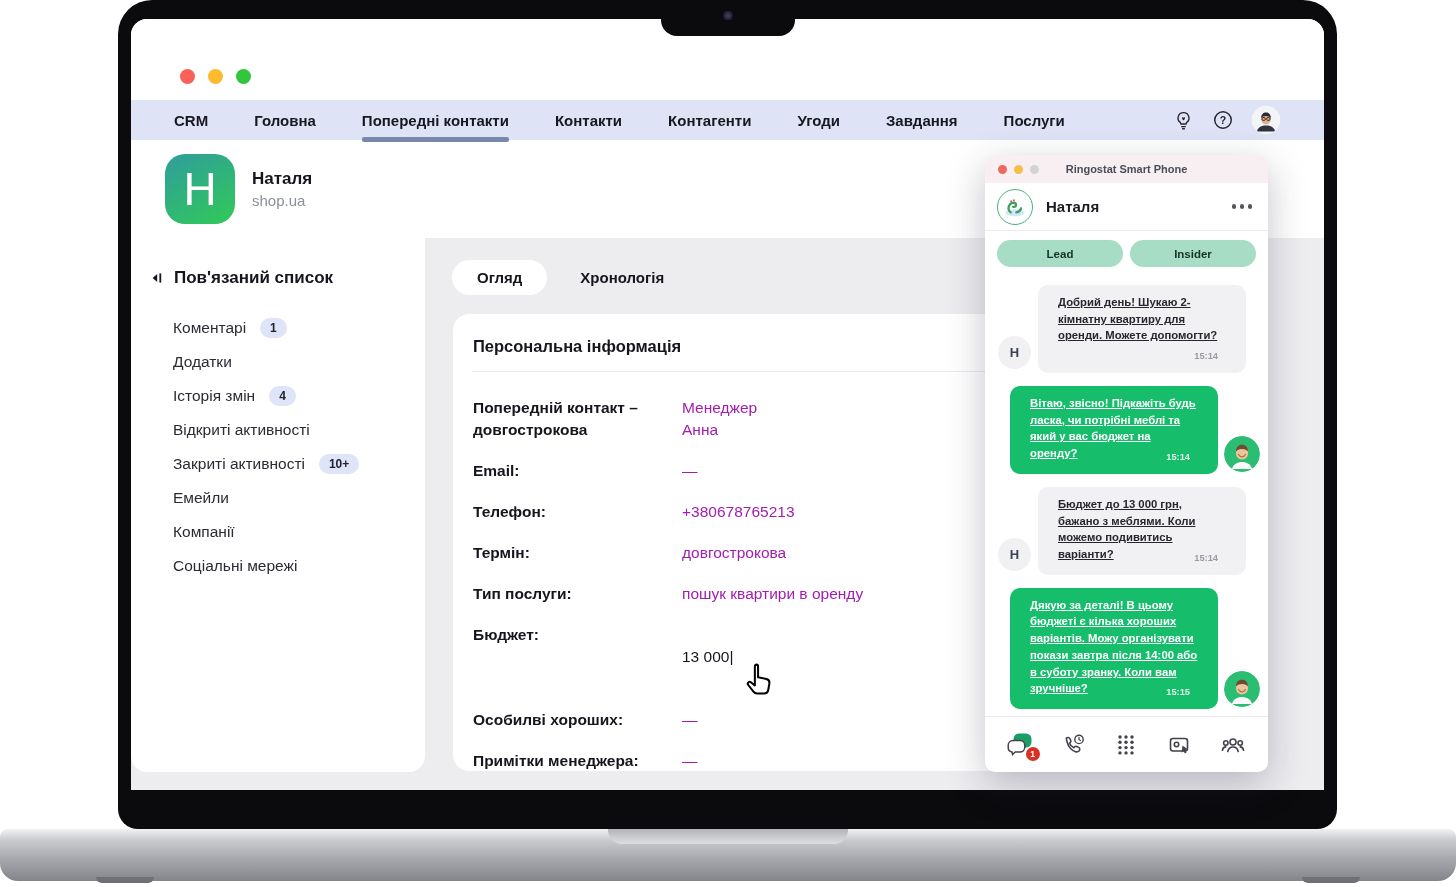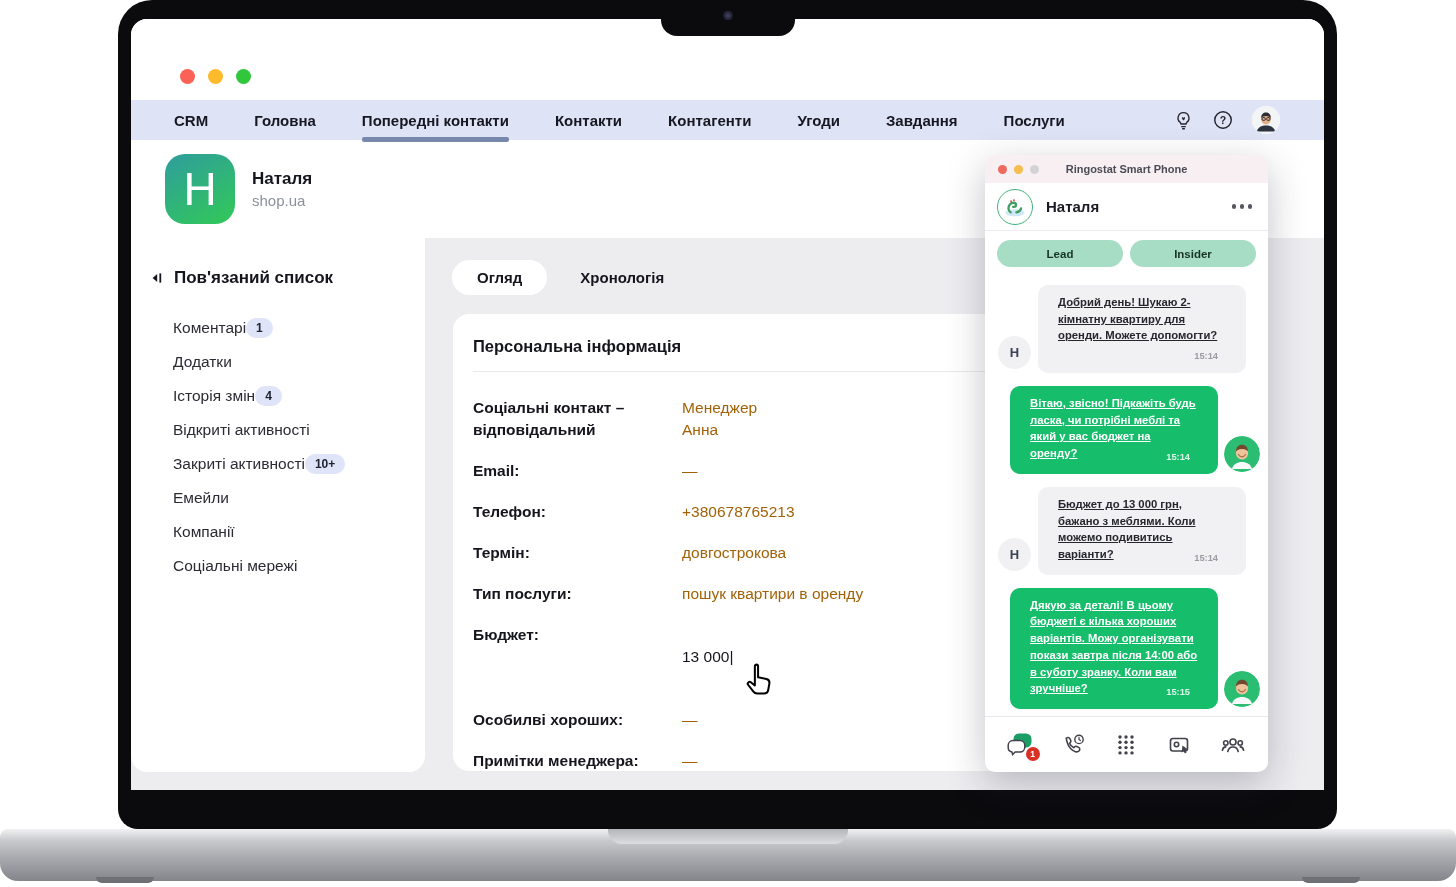--- a/index.html
+++ b/index.html
@@ -45,35 +45,35 @@
     color:#fff;font-size:46px;font-weight:400;display:flex;align-items:center;justify-content:center;}
   .contact-name{font-size:17px;font-weight:700;color:#15151e;}
   .contact-company{font-size:15px;color:#8b909b;margin-top:3px;}
 
   
   .content{height:552px;background:#ededf0;display:flex;}
   .sidebar{width:294px;flex-shrink:0;background:#fff;border-radius:0 0 16px 16px;margin-bottom:18px;
     padding:30px 0 0 18px;box-sizing:border-box;}
   .sidebar-title{display:flex;align-items:center;gap:11px;font-size:17px;font-weight:700;color:#15151e;}
   .sidebar-list{margin-top:30px;padding-left:24px;}
-  .sidebar-item{display:flex;align-items:center;gap:0;font-size:15.5px;color:#2b2b34;
+  .sidebar-item{display:flex;align-items:center;gap:14px;font-size:15.5px;color:#2b2b34;
     height:20px;margin-bottom:14px;cursor:default;}
   .badge{background:#dfe4f8;border-radius:11px;font-size:12px;font-weight:700;color:#20242f;padding:3px 10px;}
 
   .main{flex:1;padding:22px 0 0 16px;}
   .tabs{display:flex;align-items:center;margin-left:11px;gap:8px;}
   .tab{font-size:15px;font-weight:700;color:#15151e;padding:9px 25px;border-radius:20px;cursor:default;}
   .tab.active{background:#fff;}
   .card{background:#fff;border-radius:16px;margin-left:12px;margin-top:19px;width:787px;height:457px;
     box-sizing:border-box;padding:23px 20px 0 20px;}
   .card-title{font-size:16.5px;font-weight:700;color:#15151e;}
   .divider{height:1px;background:#e9e9ec;margin:15px 0 25px;}
   .field{display:grid;grid-template-columns:209px 1fr;margin-bottom:19px;}
   .f-label{font-size:15.5px;font-weight:700;color:#15151e;line-height:22px;}
-  .f-value{font-size:15.5px;color:#a16207;line-height:22px;white-space:pre-line;position:relative;}
+  .f-value{font-size:15.5px;color:#a21caf;line-height:22px;white-space:pre-line;position:relative;}
   .f-value.editing{color:#15151e;}
   .cursor-bar{font-weight:400;}
   .hand{position:absolute;left:56px;top:15px;pointer-events:none;}
 
   
   .widget{position:absolute;left:867px;top:155px;width:283px;height:617px;background:#fff;
     border-radius:10px;box-shadow:0 12px 38px rgba(40,40,60,.28);z-index:50;
     display:flex;flex-direction:column;overflow:hidden;}
   .w-titlebar{height:28px;background:#f7eff1;position:relative;display:flex;align-items:center;flex-shrink:0;}
   .w-lights{position:absolute;left:13px;display:flex;gap:7px;}
@@ -212,21 +212,21 @@
       <div class="main">
         <div class="tabs">
           <div class="tab active">Огляд</div>
           <div class="tab">Хронологія</div>
         </div>
         <div class="card">
           <div class="card-title">Персональна інформація</div>
           <div class="divider"></div>
 
           <div class="field">
-            <div class="f-label">Соціальні контакт – відповідальний</div>
+            <div class="f-label">Попередній контакт – довгострокова</div>
             <div class="f-value">Менеджер
 Анна</div>
           </div>
           <div class="field">
             <div class="f-label">Email:</div>
             <div class="f-value">—</div>
           </div>
           <div class="field">
             <div class="f-label">Телефон:</div>
             <div class="f-value">+380678765213</div>

